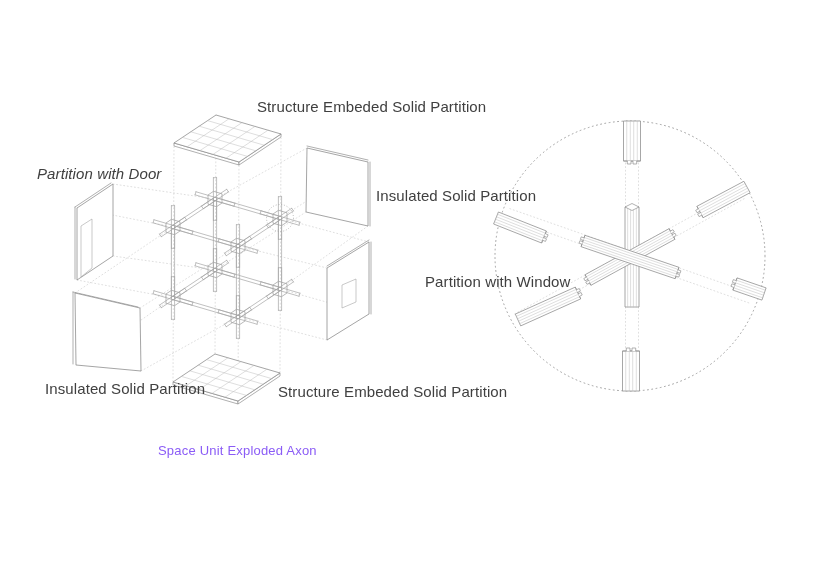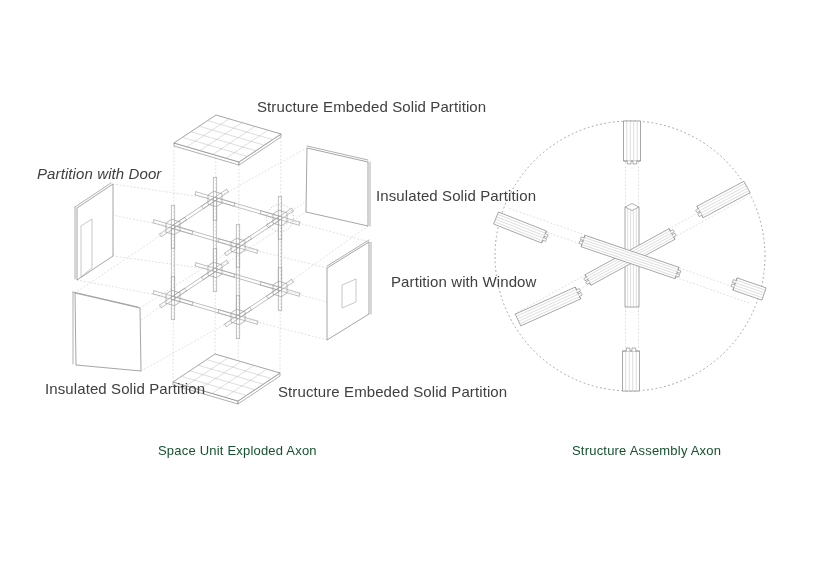--- a/index.html
+++ b/index.html
@@ -14,21 +14,21 @@
   .lbl{
     position:absolute;
     font-size:15px;
     color:#404040;
     white-space:nowrap;
     letter-spacing:0.1px;
   }
   .title{
     position:absolute;
     font-size:13px;
-    color:#14532d;
+    color:#8b5cf6;
     white-space:nowrap;
     letter-spacing:0.2px;
   }
 </style>
 </head>
 <body>
 
 <div class="sheet">
 
   <svg id="axon" width="818" height="578" viewBox="0 0 818 578">
@@ -330,19 +330,18 @@
         <line x1="581.801178672168" y1="244.52153765050653" x2="675.801178672168" y2="276.52153765050656" stroke="#bcbcbc" stroke-width="0.5" stroke-linecap="round"></line>
         <polyline points="675.1,278.7 675.9,276.1 678.8,277.1 679.6,274.6 676.8,273.7 677.2,272.3 680.1,273.3 680.9,270.8 678.1,269.9 678.9,267.3" fill="#ffffff" stroke="#909090" stroke-width="0.7" stroke-linejoin="round"></polyline>
         <polyline points="581.1,246.7 581.9,244.1 579.1,243.2 579.9,240.7 582.8,241.7 583.2,240.3 580.4,239.4 581.2,236.9 584.1,237.9 584.9,235.3" fill="#ffffff" stroke="#909090" stroke-width="0.7" stroke-linejoin="round"></polyline>
         <polygon points="625.0,207.0 632.0,203.5 639.0,207.0 632.0,210.5" fill="#ffffff" stroke="#909090" stroke-width="0.7" stroke-linejoin="round"></polygon>
       </g>
     </svg>
 
   <div class="lbl" style="left:37px;top:165px;font-style:italic;">Partition with Door</div>
   <div class="lbl" style="left:257px;top:98px;">Structure Embeded Solid Partition</div>
   <div class="lbl" style="left:376px;top:187px;">Insulated Solid Partition</div>
-  <div class="lbl" style="left:360px;top:273px;padding-left:31px;">Partition with Window</div>
+  <div class="lbl" style="left:394px;top:273px;padding-left:31px;">Partition with Window</div>
   <div class="lbl" style="left:45px;top:380px;">Insulated Solid Partition</div>
   <div class="lbl" style="left:278px;top:383px;">Structure Embeded Solid Partition</div>
 
   <div class="title" style="left:158px;top:443px;">Space Unit Exploded Axon</div>
-  <div class="title" style="left:572px;top:443px;">Structure Assembly Axon</div>
 </div>
 
 </body></html>

